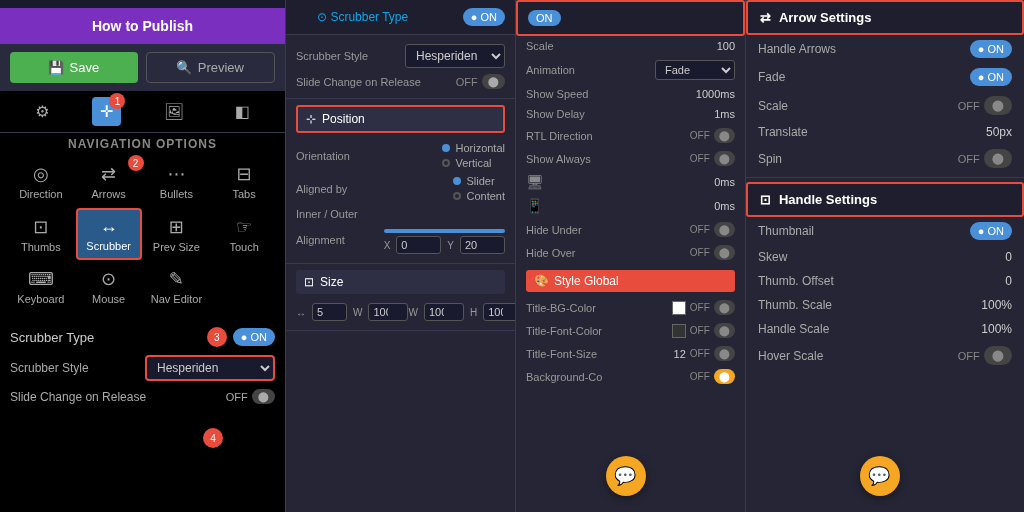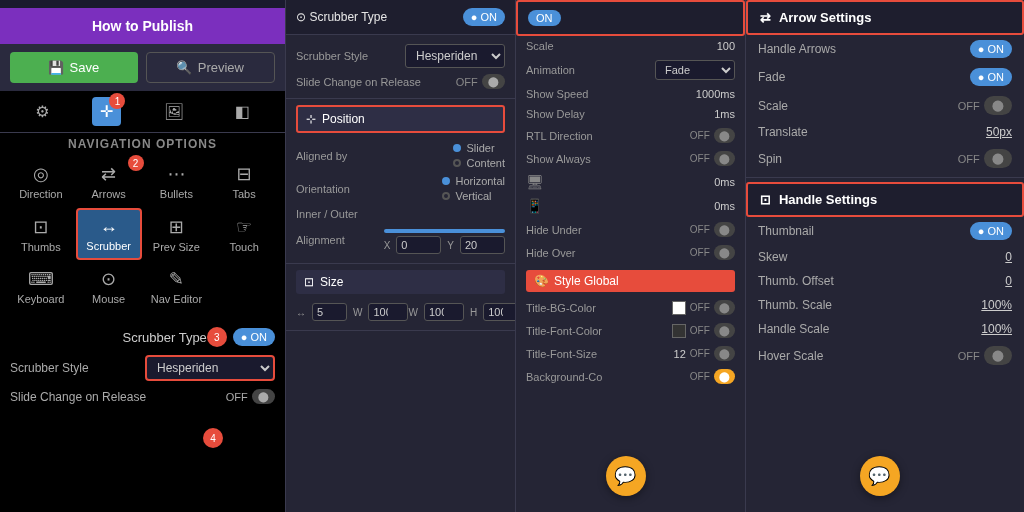--- a/index.html
+++ b/index.html
@@ -148,21 +148,21 @@
       font-size: 18px;
     }
 
     .scrubber-section {
       padding: 6px 10px;
     }
 
     .section-header-row {
       display: flex;
       align-items: center;
-      justify-content: flex-end;
+      justify-content: space-between;
       padding: 6px 0 4px 0;
     }
 
     .section-title {
       font-size: 13px;
       color: #ccc;
       display: flex;
       align-items: center;
       gap: 6px;
     }
@@ -457,21 +457,21 @@
 
     .right-row {
       display: flex;
       align-items: center;
       justify-content: space-between;
       padding: 5px 12px;
       font-size: 12px;
       color: #aaa;
     }
 
-    .right-value { color: #ccc; font-size: 12px; text-decoration: underline; }
+    .right-value { color: #ccc; font-size: 12px; }
 
     .toggle-on {
       background: #4a90d9;
       border: none;
       border-radius: 10px;
       padding: 3px 8px;
       color: white;
       font-size: 11px;
       cursor: pointer;
       display: flex;
@@ -615,21 +615,21 @@
   </div>
 
   <div style="position:absolute;bottom:72px;right:62px;">
     <span class="circle-badge" style="position:relative;top:0;right:0;width:20px;height:20px;">4</span>
   </div>
 </div>
 
 <div class="mid-panel">
 
   <div style="display:flex;align-items:center;justify-content:space-between;padding:8px 10px;background:#1e1e2e;border-bottom:1px solid #3a3a4e;">
-    <span style="font-size:12px;color:#e5e5e5;">⊙ Scrubber Type</span>
+    <span style="font-size:12px;color:#0ea5e9;margin-left:21px;">⊙ Scrubber Type</span>
     <button class="toggle-btn">
       <span>●</span> ON
     </button>
   </div>
 
   <div class="panel-section">
     <div class="panel-row">
       <span>Scrubber Style</span>
       <select class="select-field" style="width:100px;">
         <option>Hesperiden</option>
@@ -641,51 +641,51 @@
         <span style="font-size:11px;color:#888;">OFF</span>
         <button class="toggle-off">⬤</button>
       </div>
     </div>
   </div>
 
   <div class="panel-section">
     <div class="panel-section-title red-outline">
       <span>⊹</span>
       <span>Position</span>
+    </div>
+
+    <div class="panel-row">
+      <span>Orientation</span>
+      <div class="radio-group">
+        <div class="radio-item">
+          <span class="radio-dot active"></span>
+          <span>Horizontal</span>
+        </div>
+        <div class="radio-item">
+          <span class="radio-dot"></span>
+          <span>Vertical</span>
+        </div>
+      </div>
     </div>
 
     <div class="panel-row">
       <span>Aligned by</span>
       <div class="radio-group">
         <div class="radio-item">
           <span class="radio-dot active"></span>
           <span>Slider</span>
         </div>
         <div class="radio-item">
           <span class="radio-dot"></span>
           <span>Content</span>
         </div>
       </div>
     </div>
 
     <div class="panel-row">
-      <span>Orientation</span>
-      <div class="radio-group">
-        <div class="radio-item">
-          <span class="radio-dot active"></span>
-          <span>Horizontal</span>
-        </div>
-        <div class="radio-item">
-          <span class="radio-dot"></span>
-          <span>Vertical</span>
-        </div>
-      </div>
-    </div>
-
-    <div class="panel-row">
       <span>Inner / Outer</span>
     </div>
 
     <div class="panel-row">
       <span>Alignment</span>
       <div>
         <div class="blue-bar"></div>
         <div class="xy-inputs">
           <span style="font-size:10px;">X</span>
           <input class="xy-input" type="number" value="0" style="">

